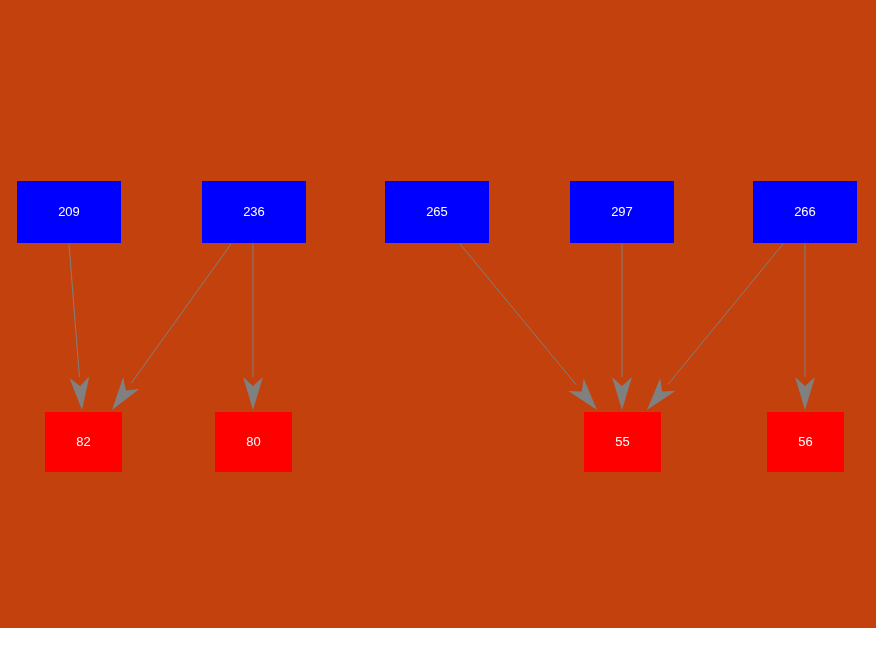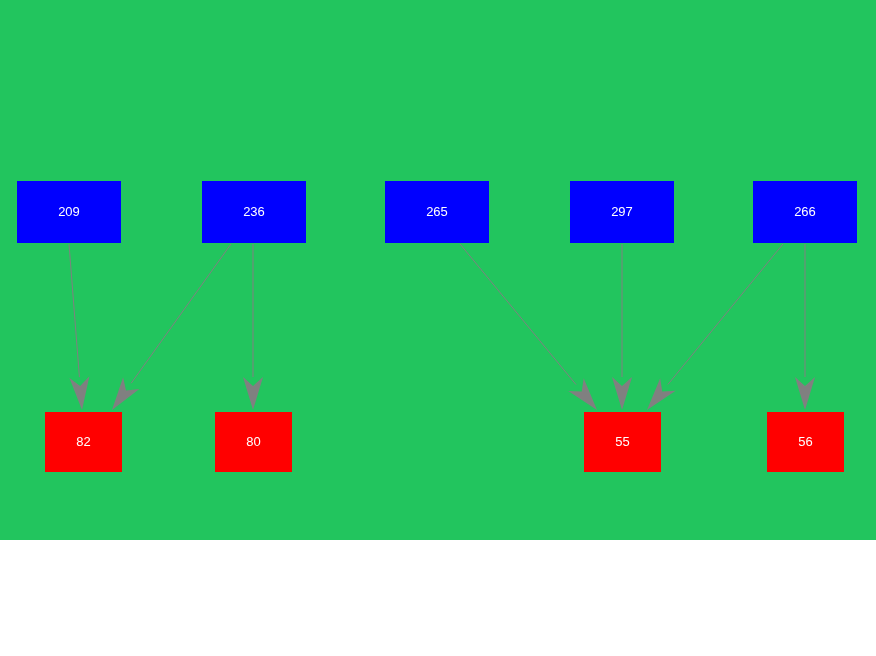--- a/index.html
+++ b/index.html
@@ -3,22 +3,22 @@
 <meta charset="utf-8">
 <style>
   html, body {
     margin: 0;
     padding: 0;
     background: #ffffff;
   }
   #canvas-root {
     position: relative;
     width: 876px;
-    height: 540px;
-    background: #22c55e;
+    height: 628px;
+    background: #c2410c;
     overflow: hidden;
     font-family: "Liberation Sans", sans-serif;
   }
   #graph-svg {
     position: absolute;
     left: 0;
     top: 0;
     width: 876px;
     height: 656px;
   }

